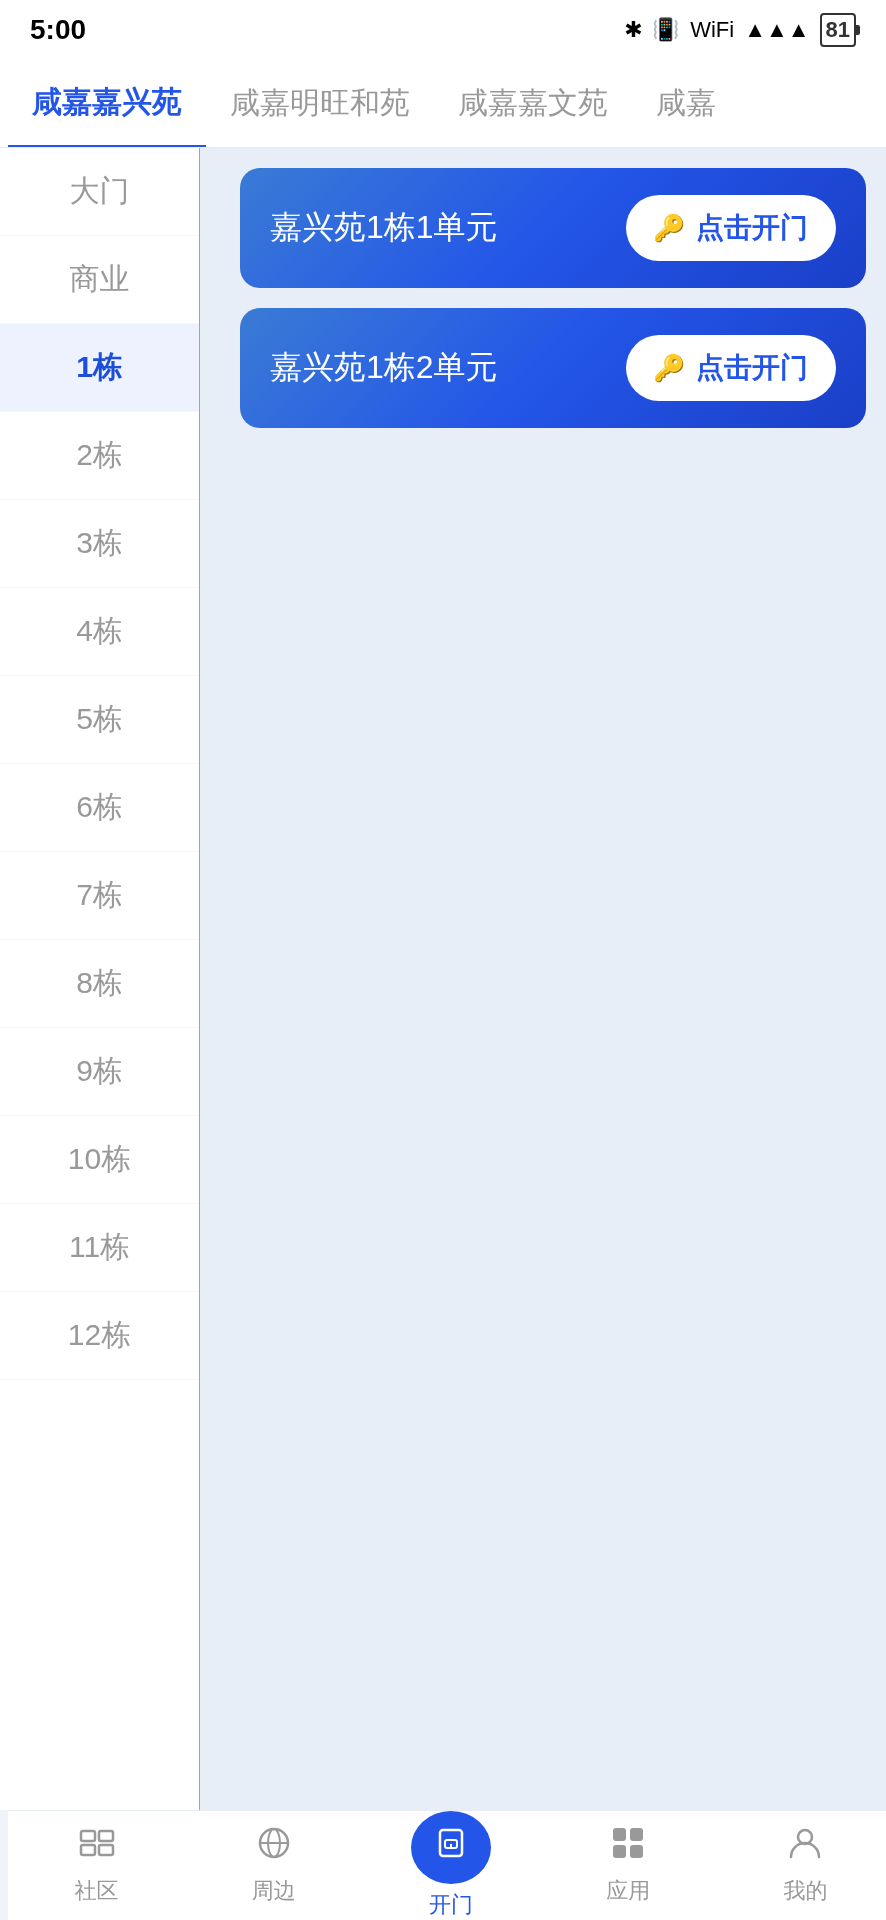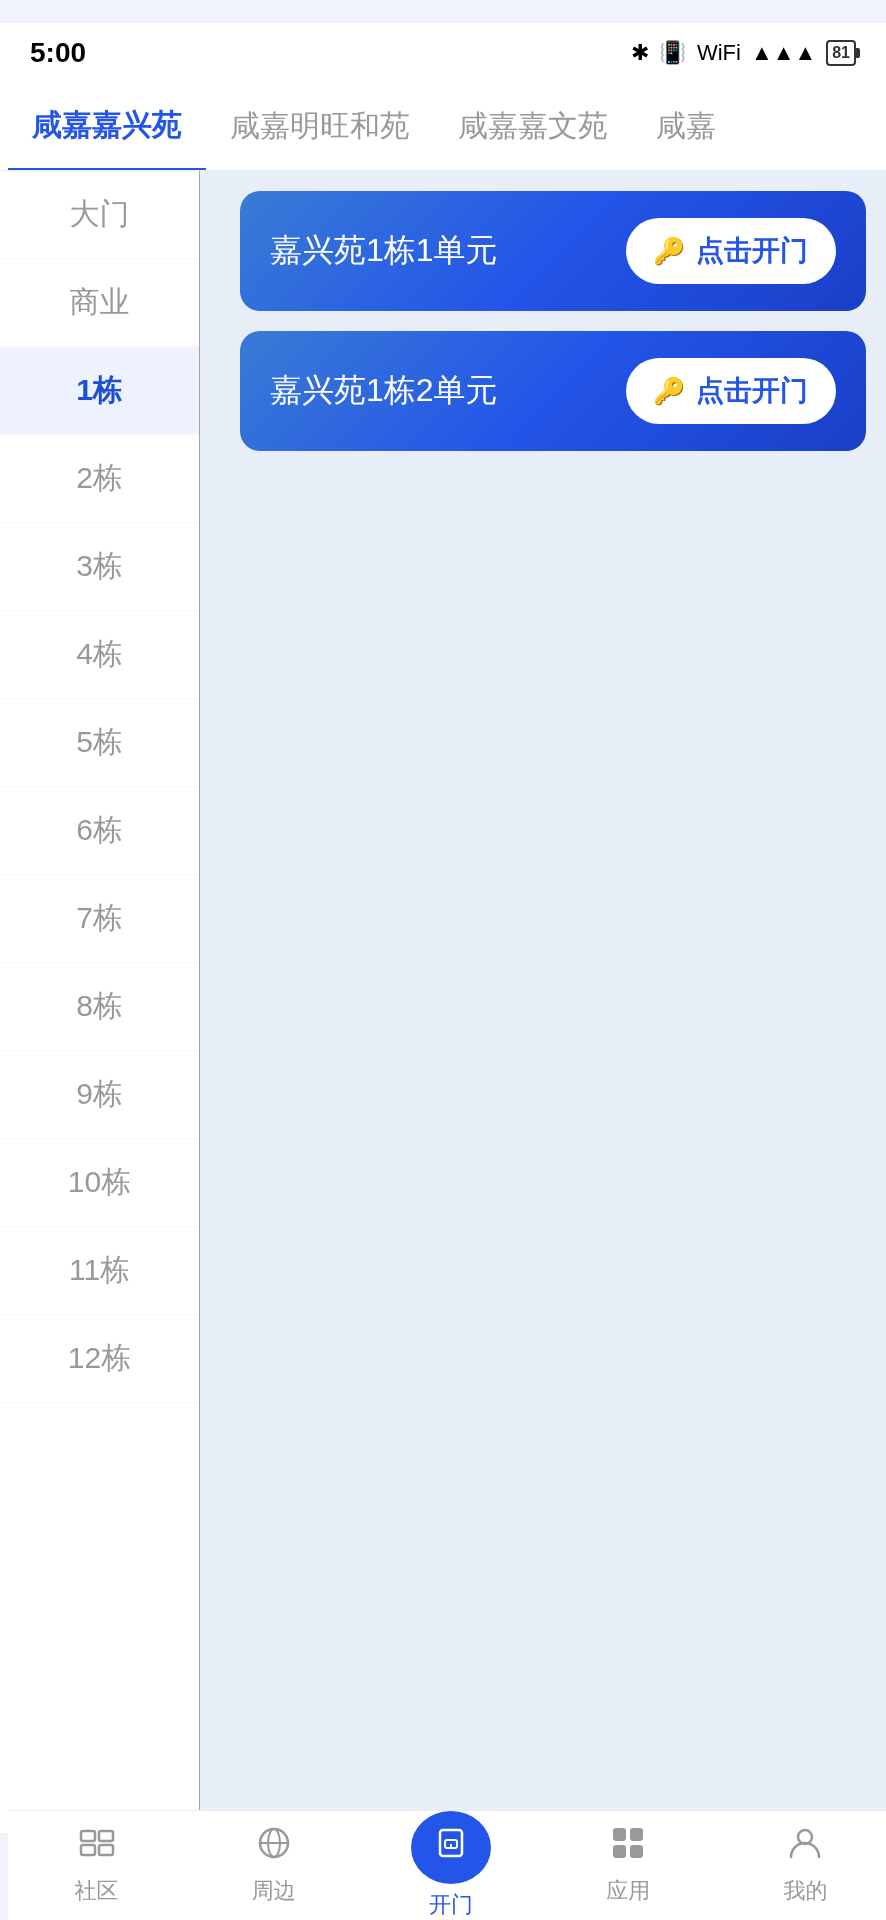--- a/index.html
+++ b/index.html
@@ -14,40 +14,39 @@
     }
 
     
     .status-bar {
       height: 60px;
       background: #fff;
       display: flex;
       align-items: center;
       justify-content: space-between;
       padding: 0 30px;
-      margin-top: 23px;
     }
     .status-time {
       font-size: 28px;
       font-weight: 600;
       color: #000;
     }
     .status-icons {
       display: flex;
       align-items: center;
       gap: 10px;
       font-size: 22px;
     }
     .battery-box {
       display: inline-flex;
       align-items: center;
       border: 2px solid #333;
       border-radius: 4px;
       padding: 2px 4px;
-      font-size: 16px;
+      font-size: 22px;
       font-weight: 600;
       color: #333;
       position: relative;
     }
     .battery-box::after {
       content: '';
       position: absolute;
       right: -6px;
       top: 50%;
       transform: translateY(-50%);

